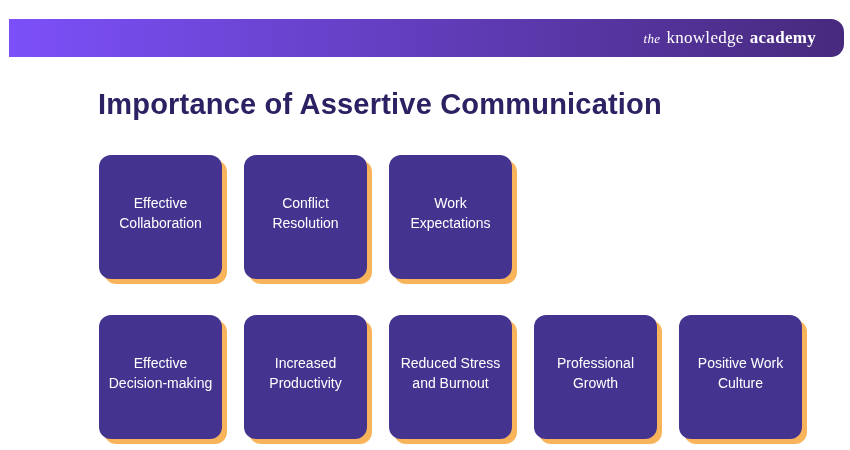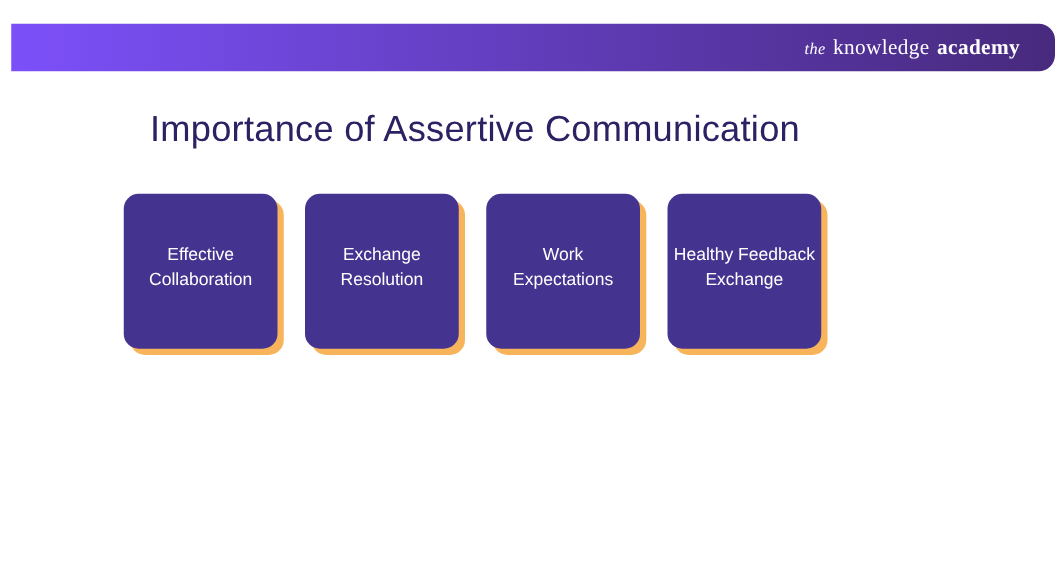--- a/index.html
+++ b/index.html
@@ -36,21 +36,21 @@
   }
   .logo .the{font-style:italic;font-size:13px;}
   .logo .academy{font-weight:bold;}
   .page-title{
     position:absolute;
     top:77px;left:0;
     width:742px;
     text-align:center;
     font-size:29px;
     line-height:36px;
-    font-weight:normal;
+    font-weight:bold;
     color:var(--title-color);
     letter-spacing:0.2px;
   }
   .cards-grid{
     position:absolute;
     top:140px;left:84px;
     display:flex;
     flex-direction:column;
     gap:24px;
   }
@@ -79,17 +79,23 @@
   <div class="logo">
     <span class="the">the</span><span class="knowledge">knowledge</span><span class="academy">academy</span>
   </div>
 </div>
 
 <h1 class="page-title">Importance of Assertive Communication</h1>
 
 <div class="cards-grid">
   <div class="cards-row">
     <div class="card">Effective Collaboration</div>
-    <div class="card">Exchange Resolution</div>
+    <div class="card">Conflict Resolution</div>
     <div class="card">Work Expectations</div>
-    <div class="card">Healthy Feedback Exchange</div>
+  </div>
+  <div class="cards-row">
+    <div class="card">Effective Decision-making</div>
+    <div class="card">Increased Productivity</div>
+    <div class="card">Reduced Stress and Burnout</div>
+    <div class="card">Professional Growth</div>
+    <div class="card">Positive Work Culture</div>
   </div>
 </div>
 
 </body></html>

